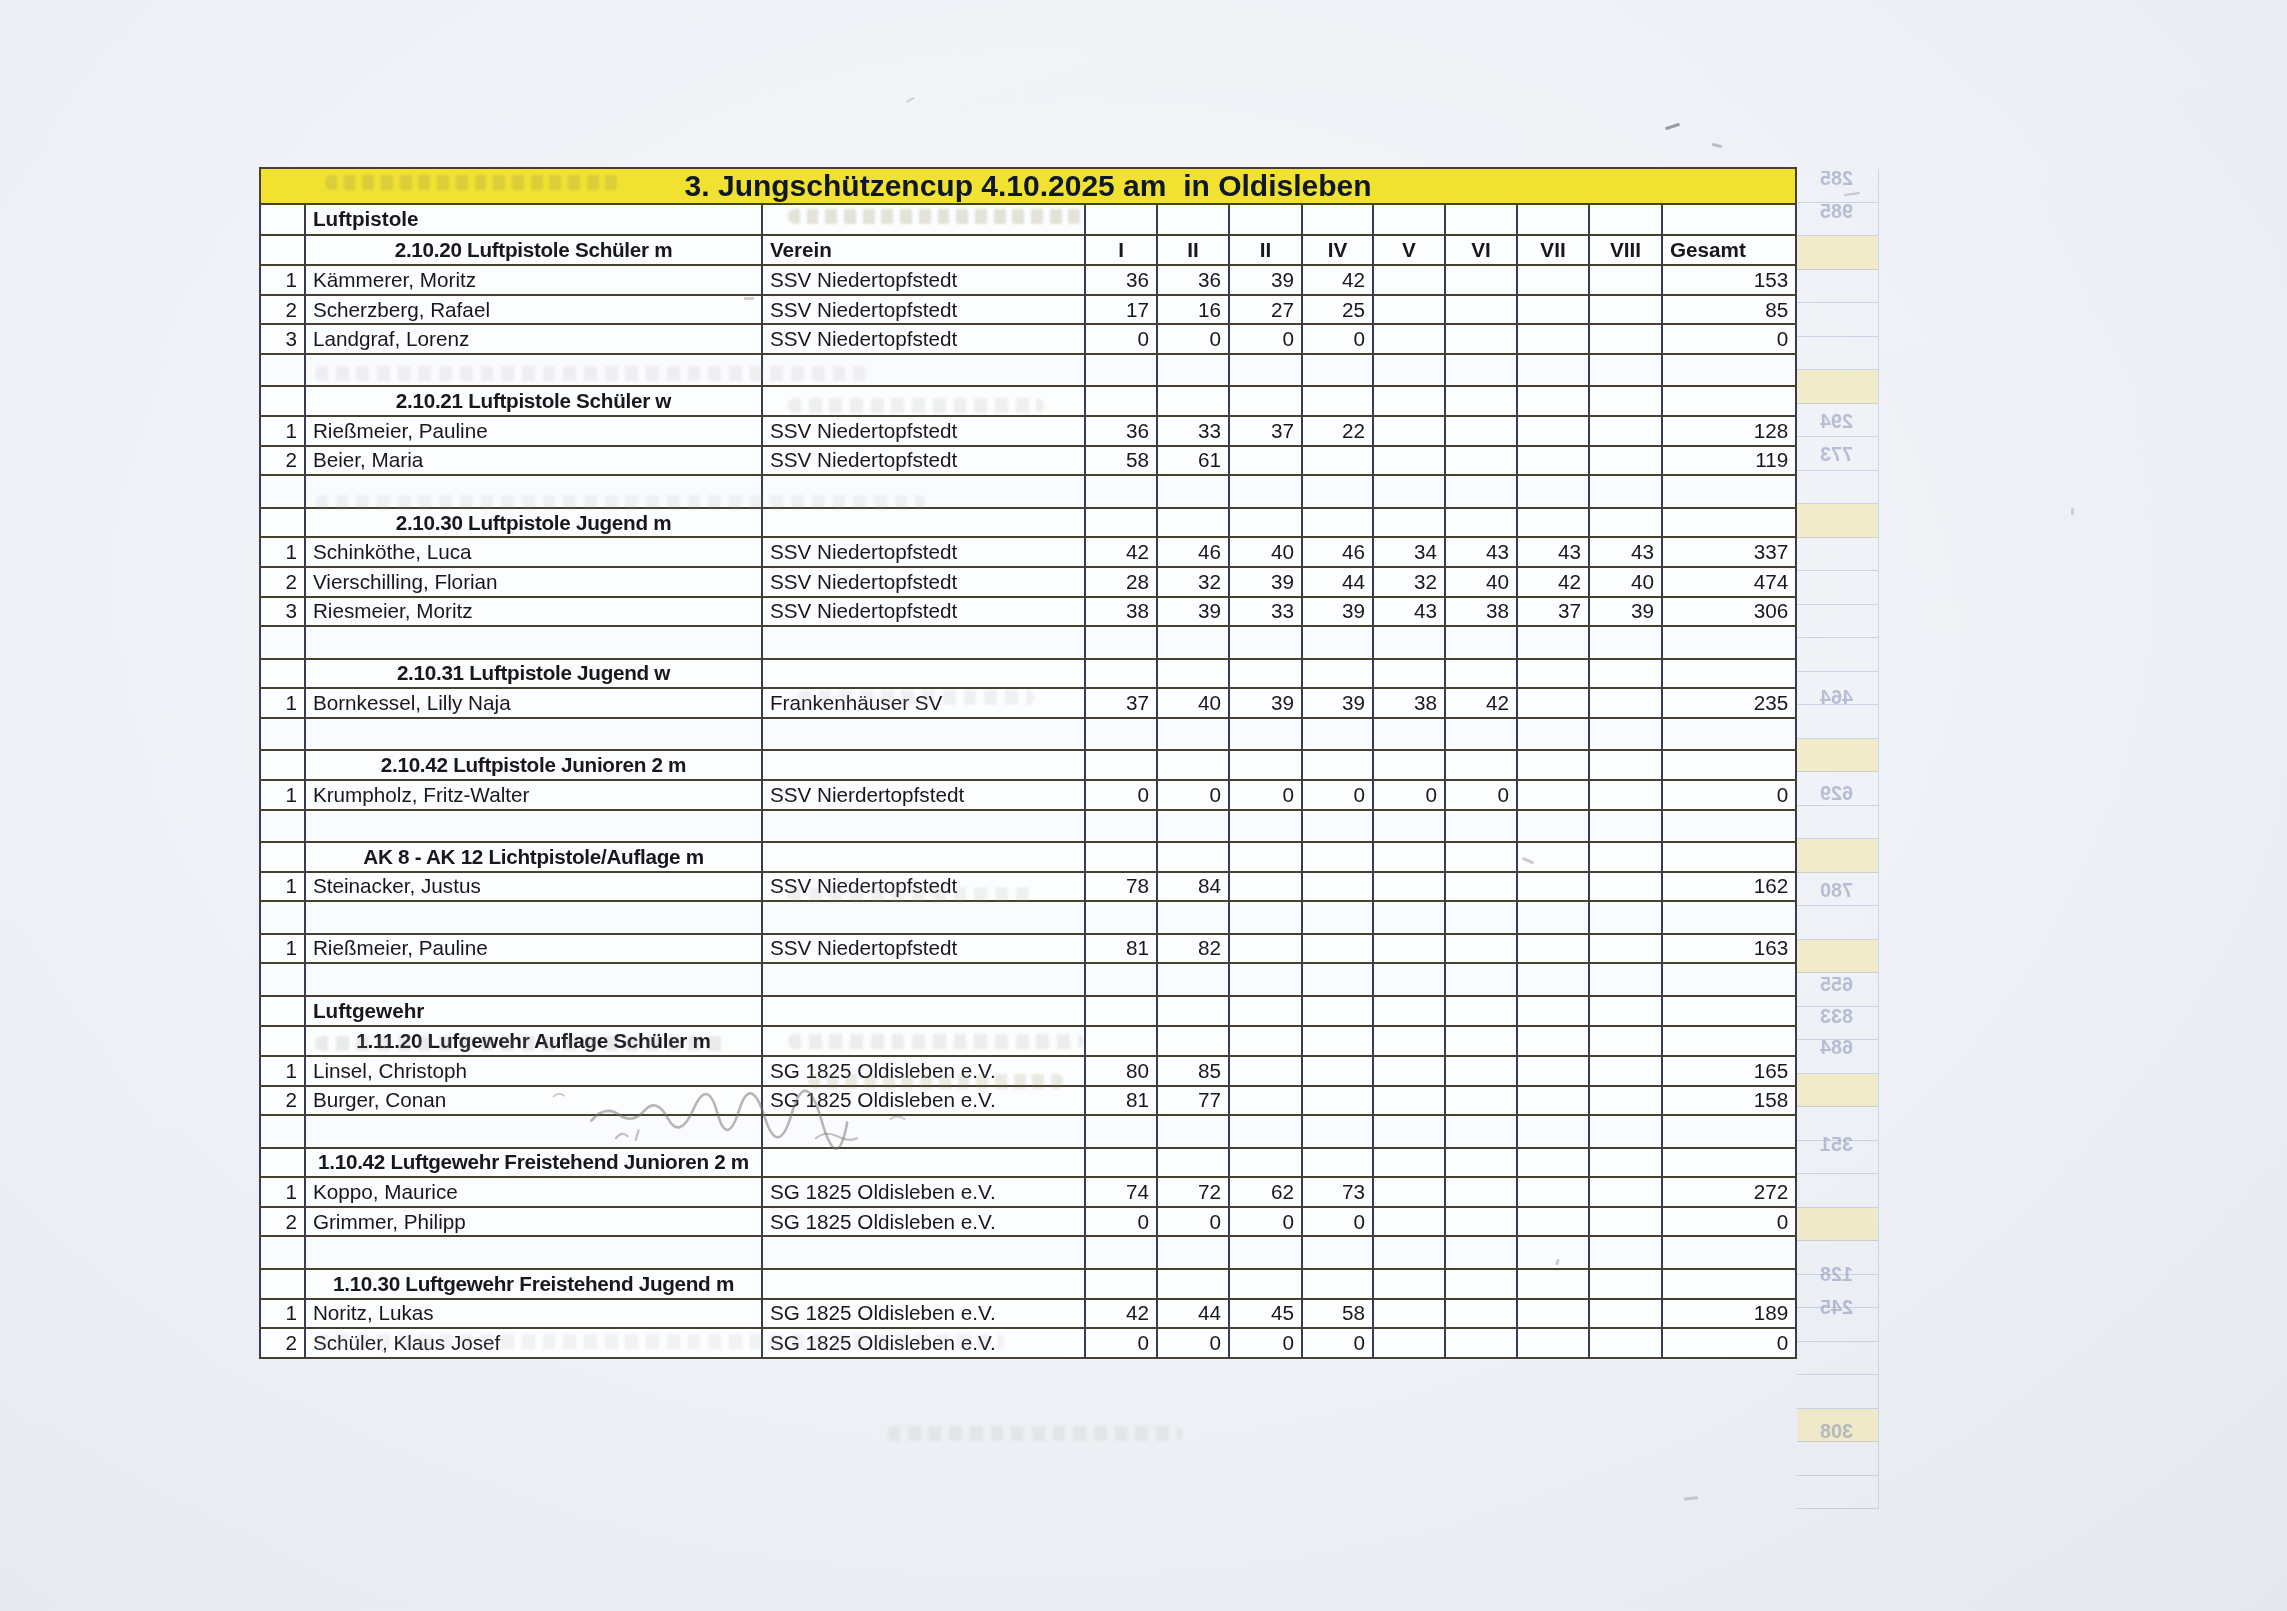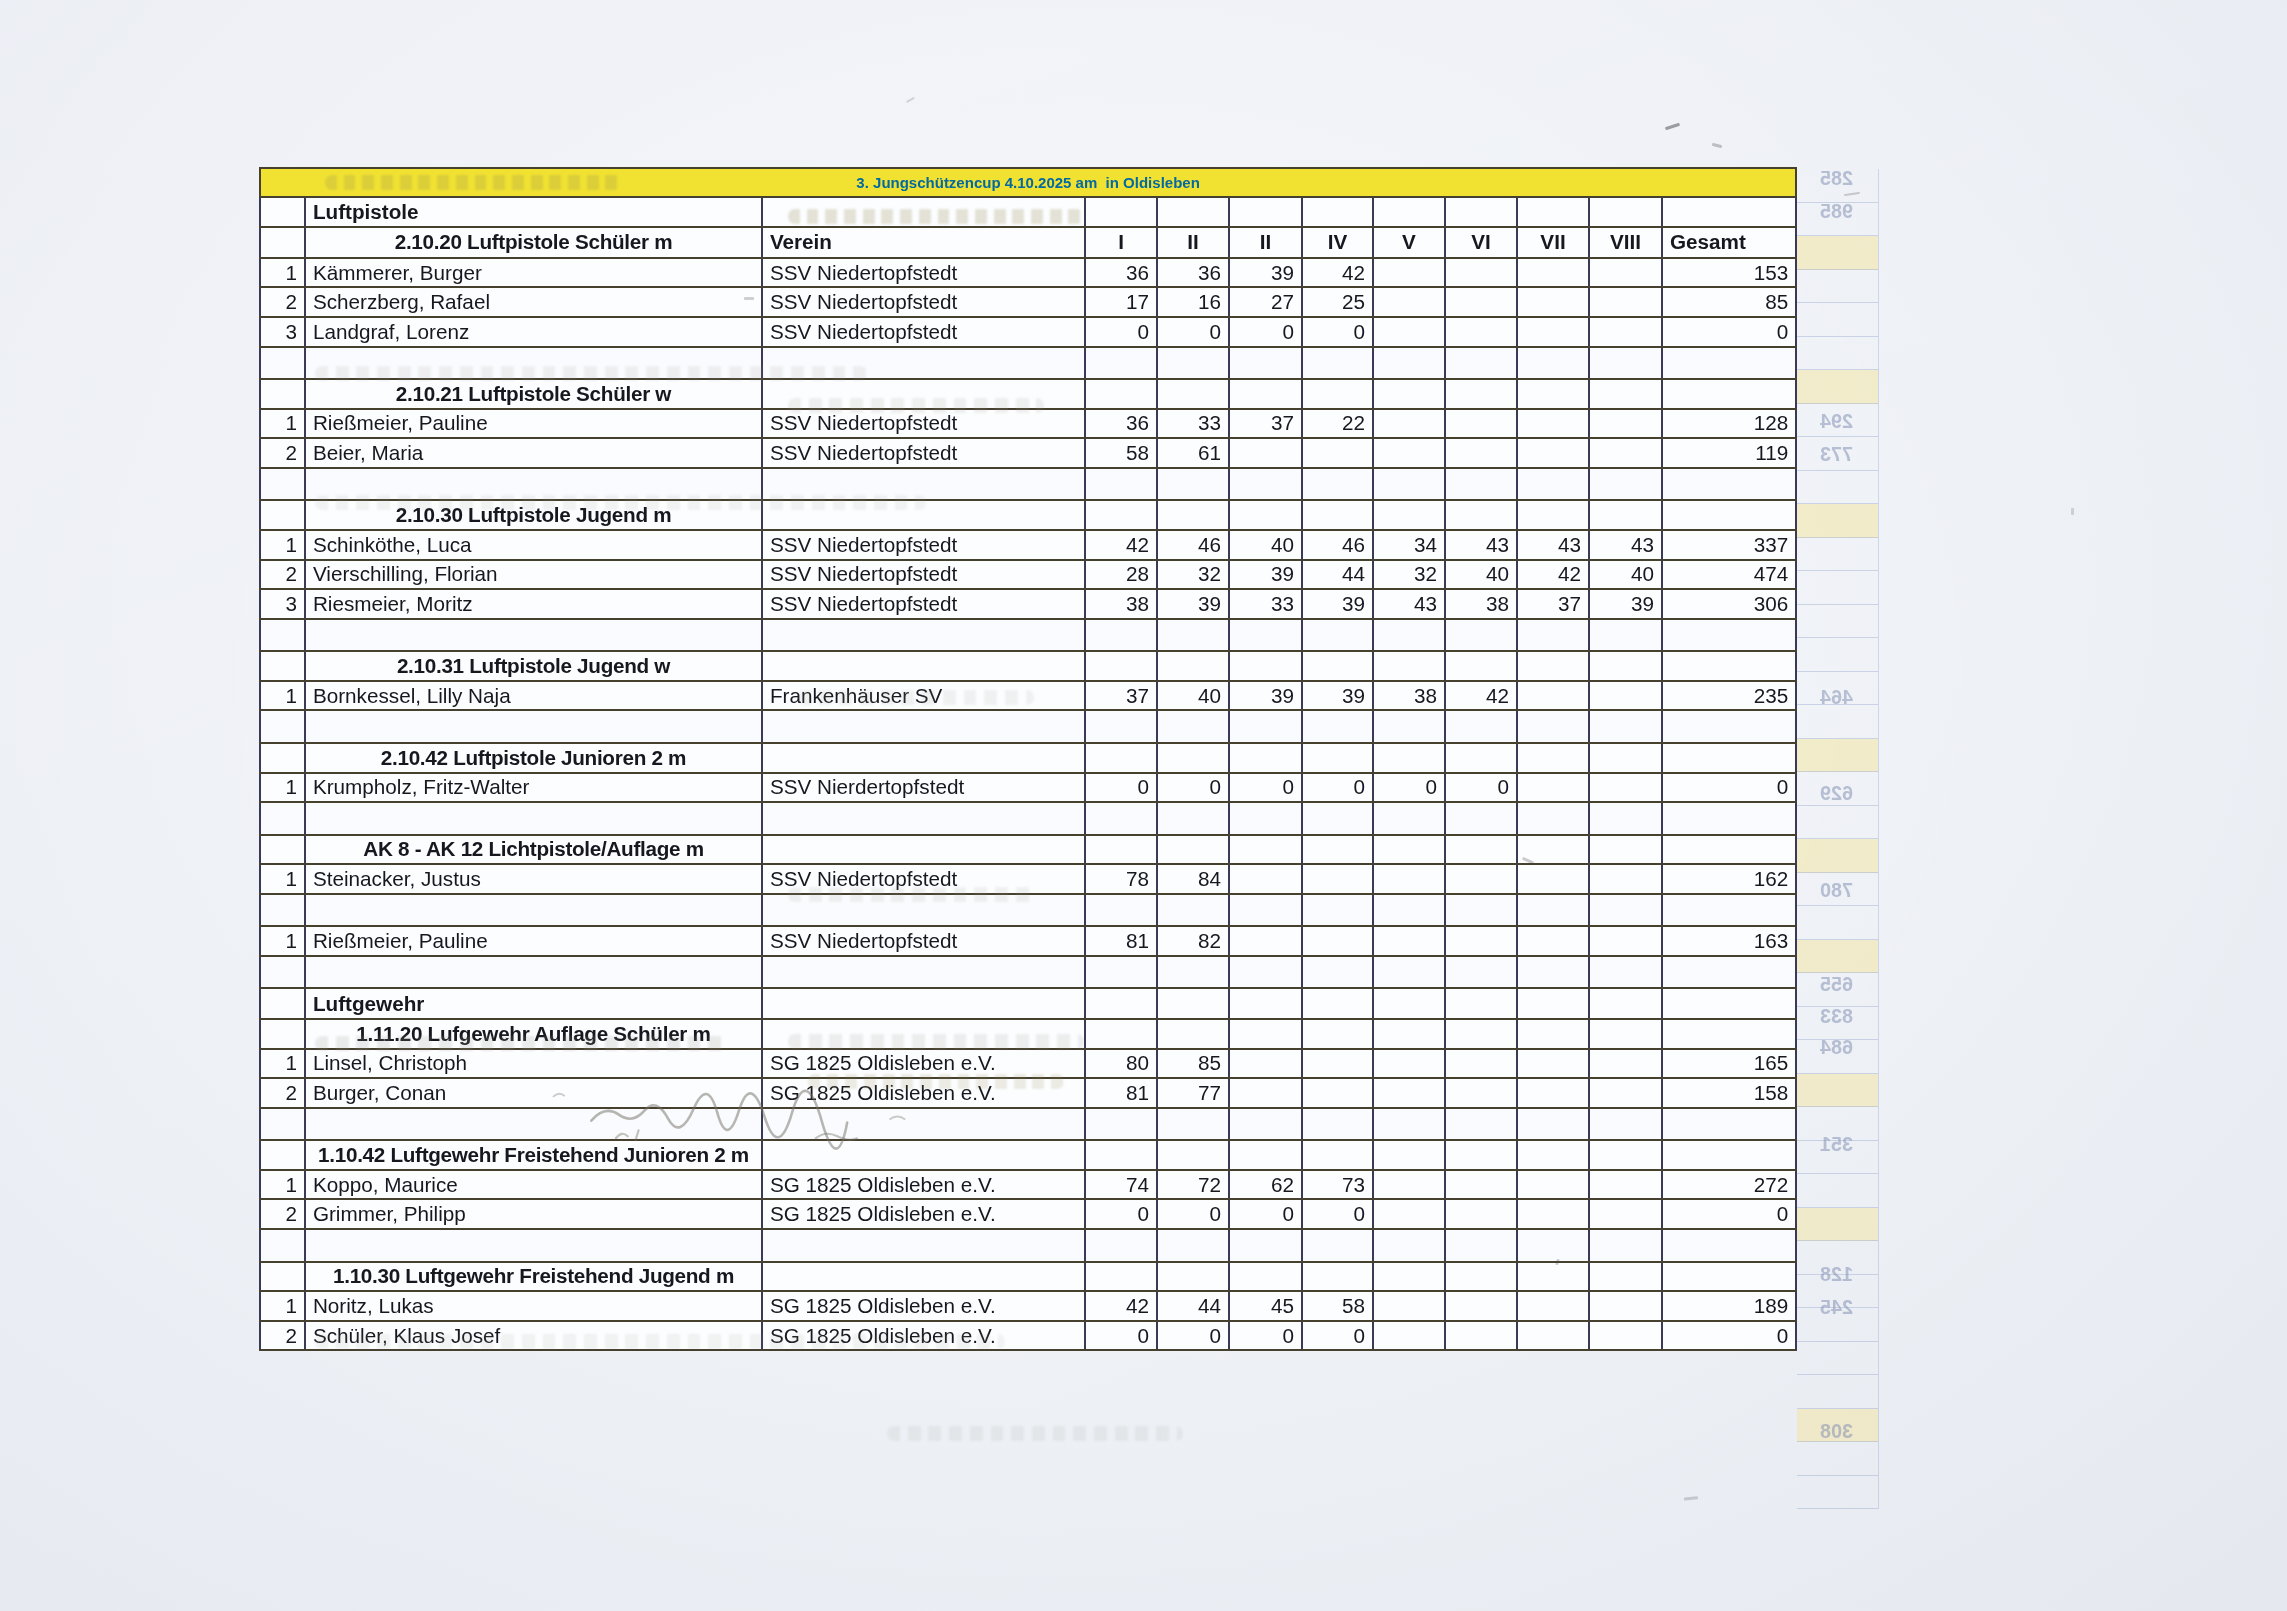--- a/index.html
+++ b/index.html
@@ -13,22 +13,22 @@
     background:radial-gradient(ellipse at 48% 42%, rgba(255,255,255,.55) 0%, rgba(255,255,255,0) 55%, rgba(190,198,212,.16) 100%);}
 
   .table-wrap{position:absolute;left:259px;top:167px;}
   table.results{border-collapse:collapse;table-layout:fixed;width:1536px;}
   table.results td{
     padding:0 6.9px;height:27.6px;font-size:20.7px;color:#17171f;
     background:#fcfdff;overflow:hidden;white-space:nowrap;vertical-align:middle;
     border-left:2px solid #3a3a56;border-right:2px solid #3a3a56;
     border-top:2px solid #46402f;border-bottom:2px solid #46402f;
   }
-  tr.r-title td{background:#f1e232;font-weight:700;font-size:15px;text-align:center;
-    height:26.6px;white-space:pre;border:2px solid #46402f;color:#0369a1;}
+  tr.r-title td{background:#f1e232;font-weight:700;font-size:30px;text-align:center;
+    height:26.6px;white-space:pre;border:2px solid #46402f;color:#0f172a;}
   td.h{background:#f1e232;font-weight:700;}
   td.sec-label{font-size:19.7px;letter-spacing:-0.3px;color:#131317;text-align:center;}
   td.cat-label{font-size:20.7px;color:#131317;}
   td.ctr{text-align:center;}
   td.num{text-align:right;}
   td.rank{padding:0 3px;text-align:right;}
   tr.r-cat td,tr.r-cols td{height:28.6px;}
   tr.r-sec td{height:27.6px;}
   tr.r-gap td{height:30.5px;background:#fafbfe;}
 
@@ -97,21 +97,21 @@
           <td class="h ctr">II</td>
           <td class="h ctr">IV</td>
           <td class="h ctr">V</td>
           <td class="h ctr">VI</td>
           <td class="h ctr">VII</td>
           <td class="h ctr">VIII</td>
           <td class="h">Gesamt</td>
         </tr>
         <tr class="r-data">
           <td class="rank">1</td>
-          <td>Kämmerer, Burger</td>
+          <td>Kämmerer, Moritz</td>
           <td>SSV Niedertopfstedt</td>
           <td class="num">36</td>
           <td class="num">36</td>
           <td class="num">39</td>
           <td class="num">42</td>
           <td class="num"></td>
           <td class="num"></td>
           <td class="num"></td>
           <td class="num"></td>
           <td class="num">153</td>

